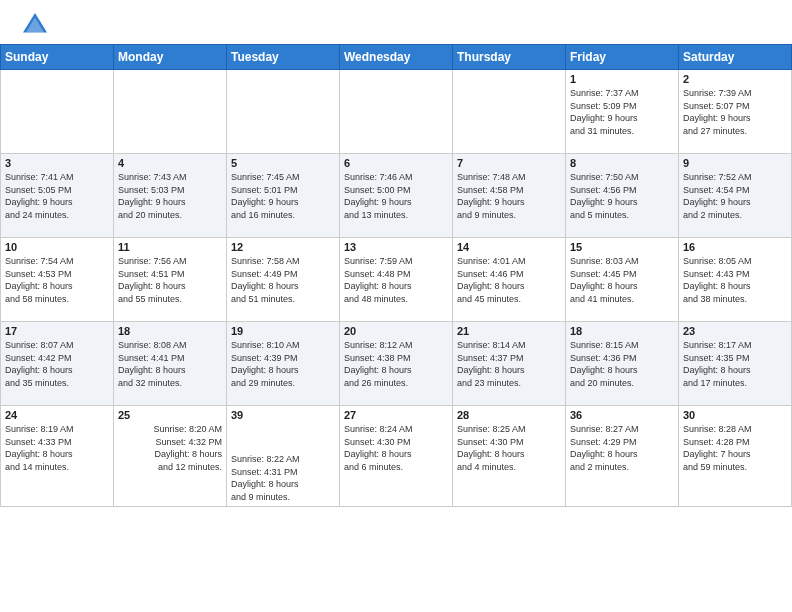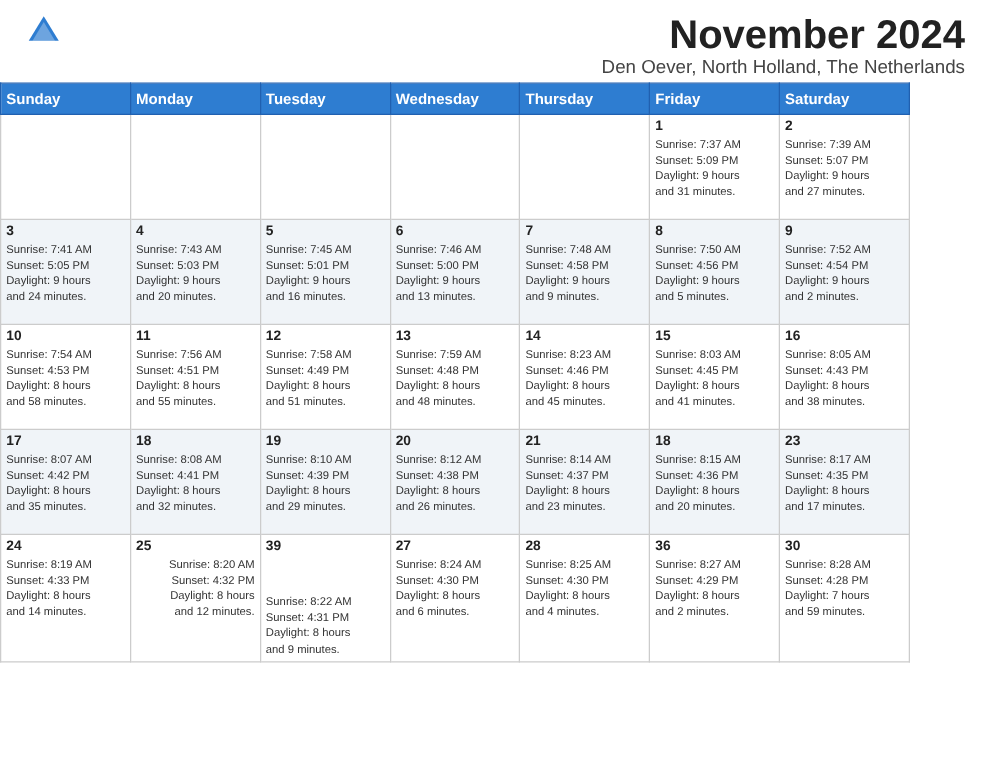--- a/index.html
+++ b/index.html
@@ -39,21 +39,21 @@
       font-size: 32px;
       font-weight: bold;
       color: #222;
       line-height: 1.1;
     }
     .location-title {
       font-size: 15px;
       color: #444;
     }
     .calendar {
-      width: 728px;
+      width: 792px;
       border-collapse: collapse;
       margin: 0;
       table-layout: fixed;
     }
     .calendar th {
       background: #2e7dd1;
       color: white;
       font-size: 12px;
       padding: 5px 4px;
       text-align: left;
@@ -95,24 +95,20 @@
   </style>
 </head>
 <body>
 
 <div class="header">
   <div class="logo">
     <svg class="logo-icon" viewBox="0 0 40 40" width="40" height="40">
       <polygon points="20,4 36,30 4,30" fill="#2e7dd1"></polygon>
       <polygon points="20,10 32,30 8,30" fill="#fff" opacity="0.3"></polygon>
     </svg>
-  </div>
-  <div class="title-block">
-    <div class="month-title">November 2024</div>
-    <div class="location-title">Den Oever, North Holland, The Netherlands</div>
   </div>
 </div>
 
 <table class="calendar">
   <thead>
     <tr>
       <th>Sunday</th>
       <th>Monday</th>
       <th>Tuesday</th>
       <th>Wednesday</th>
@@ -218,21 +214,21 @@
         </td>
         <td>
           <span class="day-number">13</span>
           <div class="day-info" style="white-space: pre-line;">Sunrise: 7:59 AM
 Sunset: 4:48 PM
 Daylight: 8 hours
 and 48 minutes.</div>
         </td>
         <td>
           <span class="day-number">14</span>
-          <div class="day-info" style="white-space: pre-line;">Sunrise: 8:23 AM
+          <div class="day-info" style="white-space: pre-line;">Sunrise: 4:01 AM
 Sunset: 4:46 PM
 Daylight: 8 hours
 and 45 minutes.</div>
         </td>
         <td>
           <span class="day-number">15</span>
           <div class="day-info" style="white-space: pre-line;">Sunrise: 8:03 AM
 Sunset: 4:45 PM
 Daylight: 8 hours
 and 41 minutes.</div>

